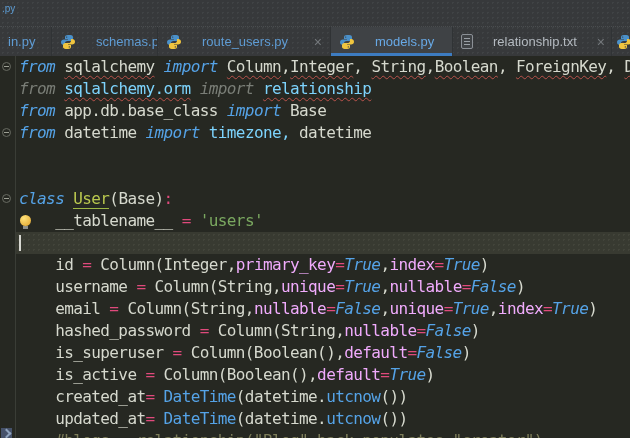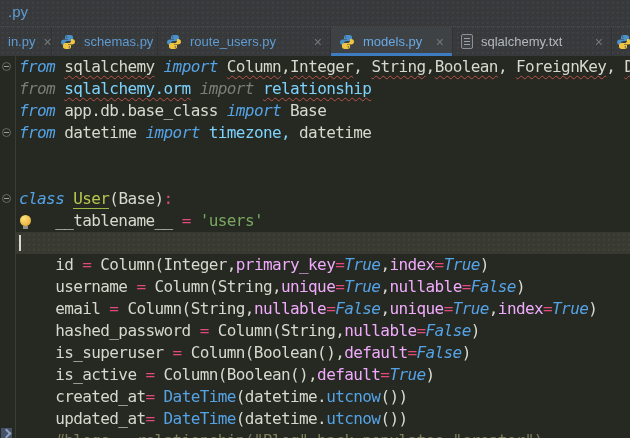--- a/index.html
+++ b/index.html
@@ -3,23 +3,23 @@
 <meta charset="utf-8">
 <style>
   html,body{margin:0;padding:0;width:630px;height:438px;overflow:hidden;background:#262822;
             font-family:"Liberation Sans",sans-serif;}
   .stage{position:relative;width:630px;height:438px;}
 
   
   .header{position:absolute;left:0;top:0;width:630px;height:56px;background:#37393b;
           background-image:radial-gradient(#404345 1px, transparent 1px);background-size:5px 5px;}
   .row-top{position:absolute;left:0;top:0;width:100%;height:26px;border-bottom:1px dotted #4a4d4f;}
-  .clipped-top-label{position:absolute;left:8px;top:3px;font-size:15px;color:#5d9cd3;}
+  .clipped-top-label{position:absolute;left:2px;top:3px;font-size:10px;color:#5d9cd3;}
   .row-tabs{position:absolute;left:0;top:27px;width:100%;height:29px;display:flex;}
-  .tab{position:relative;height:29px;display:flex;align-items:center;gap:8px;
+  .tab{position:relative;height:29px;display:flex;align-items:center;gap:20px;
        padding:0 8px;box-sizing:border-box;border-right:1px solid #303335;flex:none;overflow:hidden;}
   .tab.active{background:#3f4245;text-align:right;}
   .tab.active::after{content:"";position:absolute;left:0;right:0;bottom:0;height:3px;background:#3d7cc1;}
   .tab-label{font-size:13px;white-space:nowrap;}
   .lbl-py{color:#5f9cd4;}
   .tab.active .lbl-py{color:#68a9e6;}
   .lbl-txt{color:#b4bac0;}
   .tab-close{color:#75797d;font-size:14px;line-height:14px;margin-left:auto;}
   .tab-icon{width:16px;height:16px;flex:none;}
 
@@ -105,21 +105,21 @@
         <span class="tab-label lbl-py">models.py</span>
         <span class="tab-close">×</span>
       </div>
 
       <div class="tab" style="width:159px">
         <span class="txt-icon">
             <i></i>
             <i></i>
             <i></i>
           </span>
-        <span class="tab-label lbl-txt">sqlalchemy.txt</span>
+        <span class="tab-label lbl-txt">relationship.txt</span>
         <span class="tab-close">×</span>
       </div>
 
       <div class="tab" style="width:18px;border-right:none;padding:0 0 0 4px">
         <svg class="tab-icon" viewBox="0 0 16 16">
           <path fill="#4a90c9" d="M7.9 1C6.1 1 5 1.8 5 3.2V5h3v.5H3.9C2.3 5.5 1 6.4 1 8.2 1 10 2.2 11 3.9 11H5V9.3C5 7.9 6.2 7 7.7 7h3.1C12 7 13 6 13 4.8V3.2C13 1.9 11.8 1 10.4 1H7.9zM6.7 2.4c.4 0 .7.3.7.7s-.3.7-.7.7S6 3.5 6 3.1s.3-.7.7-.7z"></path>
           <path fill="#f0c53f" d="M8.1 15c1.8 0 2.9-.8 2.9-2.2V11h-3v-.5h4.1c1.6 0 2.9-.9 2.9-2.7C15 6 13.8 5 12.1 5H11v1.7C11 8.1 9.8 9 8.3 9H5.2C4 9 3 10 3 11.2v1.6C3 14.1 4.2 15 5.6 15h2.5zm1.2-1.4c-.4 0-.7-.3-.7-.7s.3-.7.7-.7.7.3.7.7-.3.7-.7.7z"></path>
         </svg>
       </div>
 

